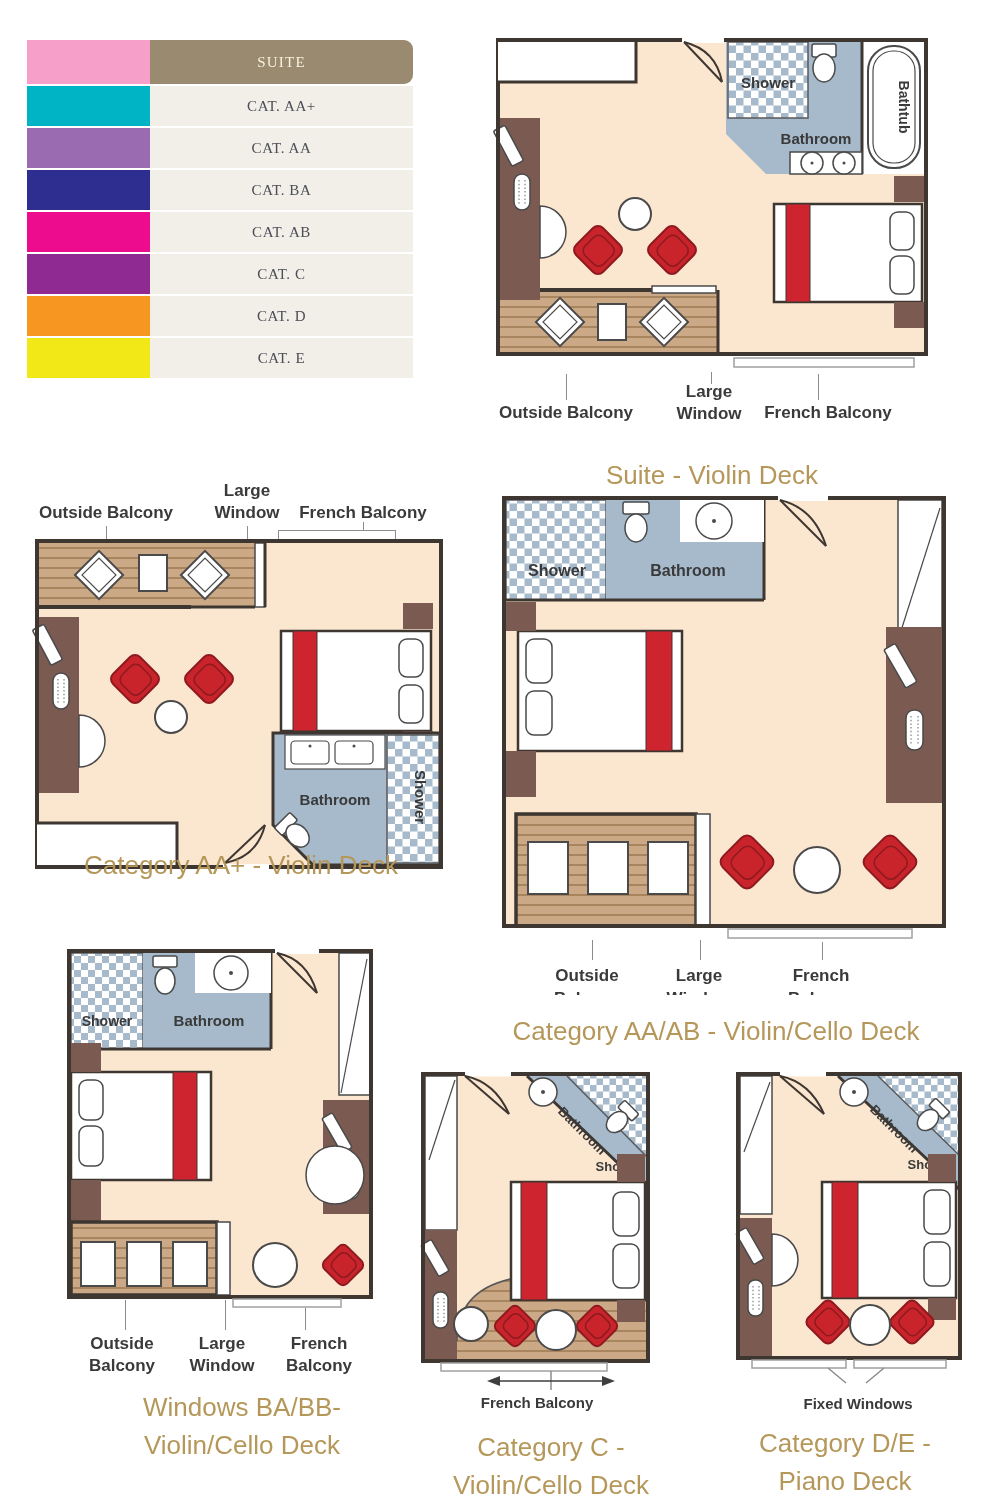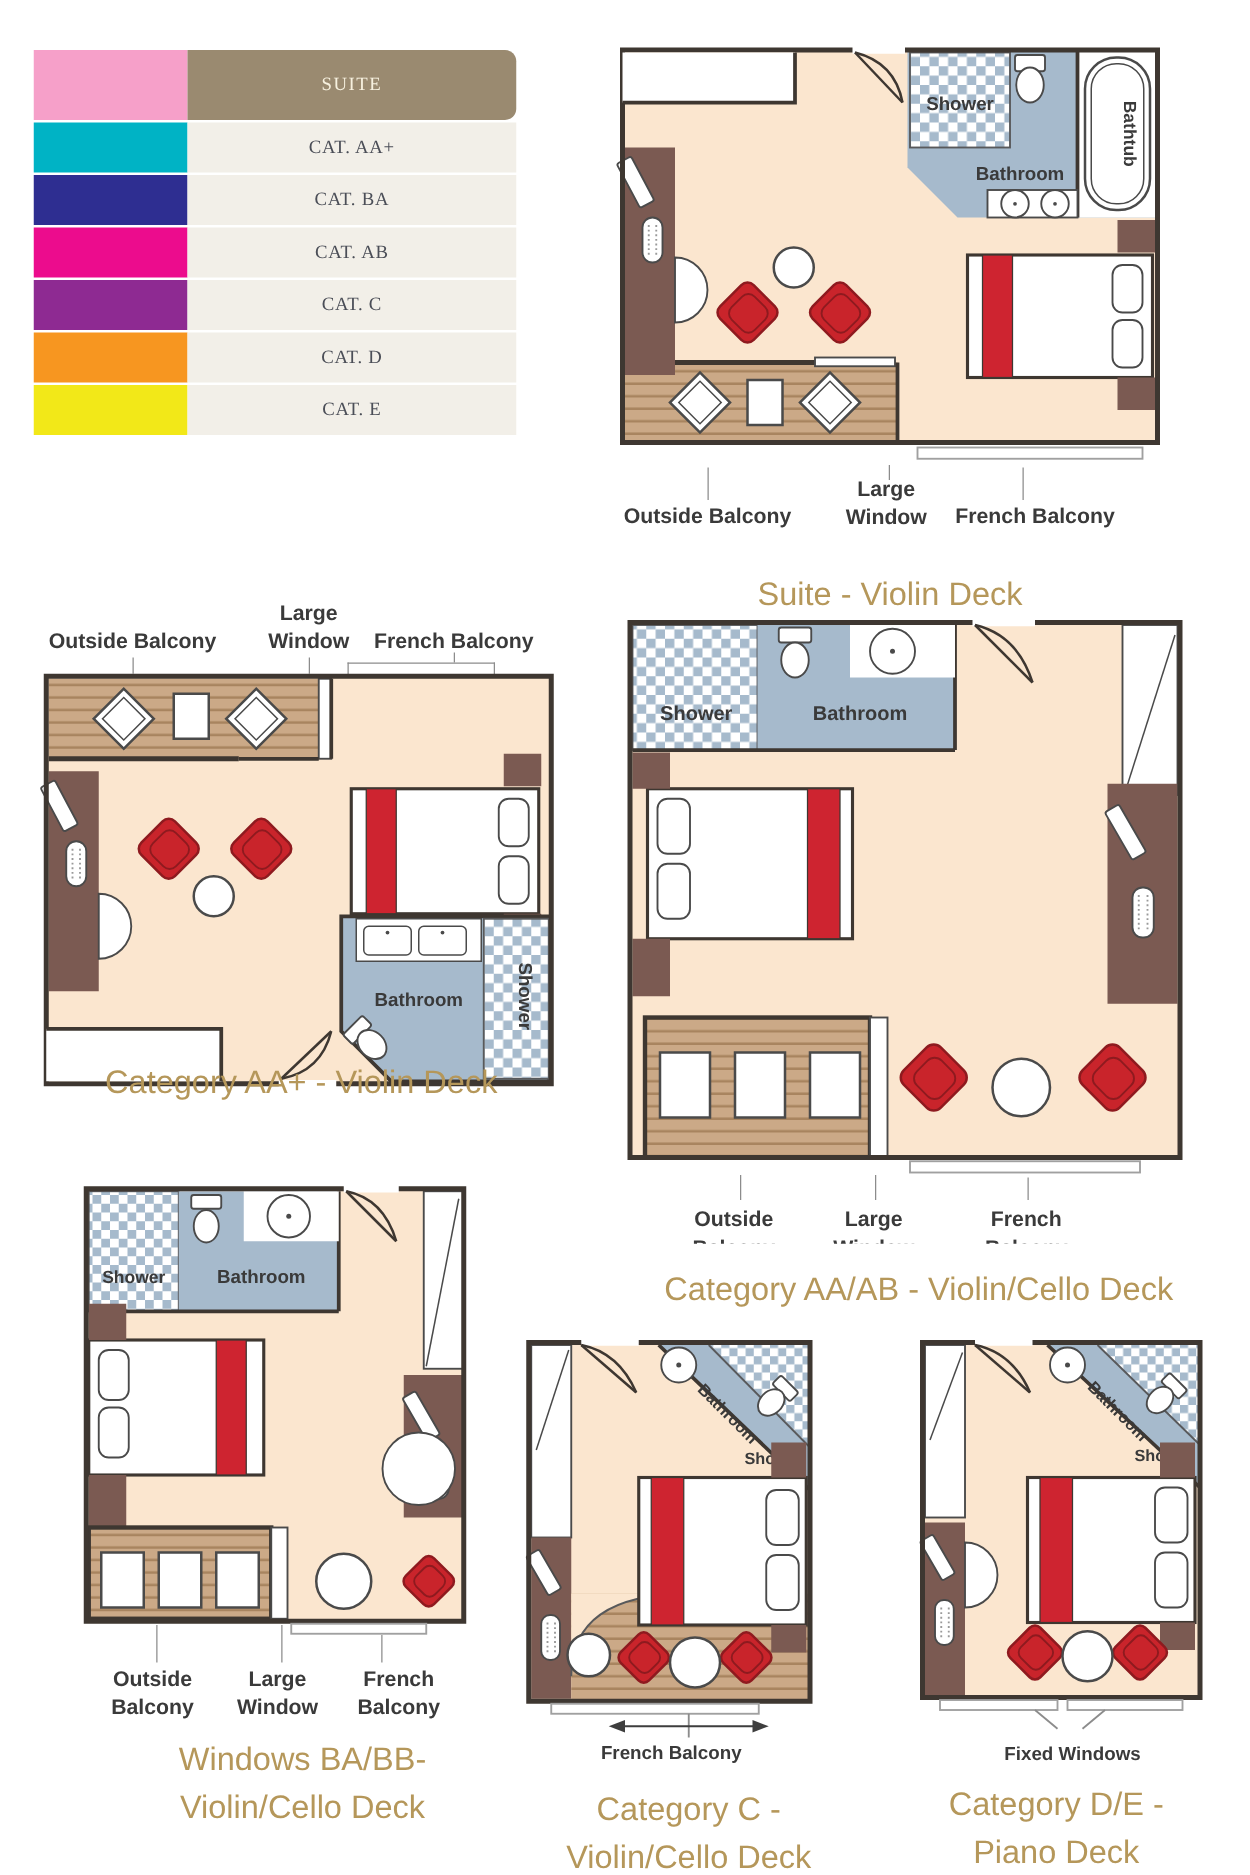--- a/index.html
+++ b/index.html
@@ -1,21 +1,21 @@
 <!DOCTYPE html>
 <html><head>
 <meta charset="utf-8">
 <style>
   html,body{margin:0;padding:0;background:#fff;}
   .page{position:relative;width:1000px;height:1500px;background:#ffffff;overflow:hidden;
         font-family:"Liberation Sans",sans-serif;}
   
   .legend{position:absolute;left:27px;top:40px;width:386px;display:flex;flex-direction:column;gap:2px;}
   .lg-row{position:relative;height:40px;width:100%;}
-  .lg-row.hd{height:56px;border-radius:14px;}
+  .lg-row.hd{height:44px;border-radius:14px;}
   .lg-sw{position:absolute;left:0;top:0;width:123px;height:100%;}
   .lg-lb{position:absolute;left:123px;right:0;top:0;height:100%;background:#F2EFE8;
          display:flex;align-items:center;justify-content:center;
          font-family:"Liberation Serif",serif;font-size:15px;color:#4B4E57;letter-spacing:.6px;}
   .hd .lg-lb{background:#9A8A70;color:#F7F1DF;border-radius:0 9px 9px 0;letter-spacing:1.2px;}
   
   svg{position:absolute;overflow:visible;}
   .flr{fill:#FBE6CF;}
   .wl{fill:none;stroke:#3E3731;stroke-width:3;}
   .wl4{stroke-width:4;}
@@ -52,20 +52,24 @@
   <div class="legend">
     <div class="lg-row hd">
       <div class="lg-sw" style="background: rgb(246, 160, 201);"></div>
       <div class="lg-lb">SUITE</div>
     </div>
     <div class="lg-row">
       <div class="lg-sw" style="background: rgb(0, 179, 197);"></div>
       <div class="lg-lb">CAT. AA+</div>
     </div>
     <div class="lg-row">
+      <div class="lg-sw" style="background: rgb(154, 107, 176);"></div>
+      <div class="lg-lb">CAT. AA</div>
+    </div>
+    <div class="lg-row">
       <div class="lg-sw" style="background: rgb(46, 46, 145);"></div>
       <div class="lg-lb">CAT. BA</div>
     </div>
     <div class="lg-row">
       <div class="lg-sw" style="background: rgb(236, 12, 141);"></div>
       <div class="lg-lb">CAT. AB</div>
     </div>
     <div class="lg-row">
       <div class="lg-sw" style="background: rgb(142, 42, 146);"></div>
       <div class="lg-lb">CAT. C</div>
@@ -305,21 +309,21 @@
     <div>Balcony</div>
   </div>
   <div class="lbl-clip" style="left:699px;top:964px">
     <div>Large</div>
     <div>Window</div>
   </div>
   <div class="lbl-clip" style="left:821px;top:964px">
     <div>French</div>
     <div>Balcony</div>
   </div>
-  <div class="title" style="left:735px;top:1012px">Category AA/AB - Violin/Cello Deck</div>
+  <div class="title" style="left:716px;top:1012px">Category AA/AB - Violin/Cello Deck</div>
 
   <svg style="left:67px;top:949px" width="310" height="362" viewBox="0 0 310 362">
     <defs>
       <pattern id="chkD" width="14" height="14" patternUnits="userSpaceOnUse">
         <rect width="14" height="14" fill="#fff"></rect>
           <rect width="7" height="7" fill="#A6BACC"></rect>
           <rect x="7" y="7" width="7" height="7" fill="#A6BACC"></rect>
       </pattern>
       <pattern id="wdD" width="12" height="10" patternUnits="userSpaceOnUse">
         <rect width="12" height="10" fill="#CBA987"></rect>

